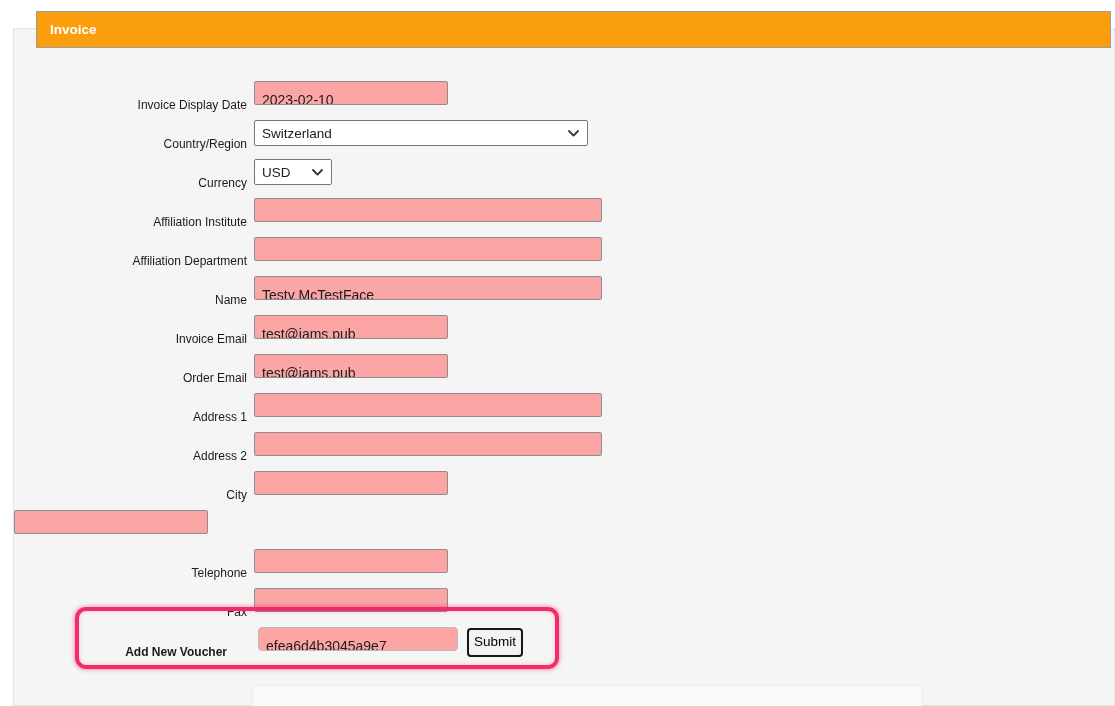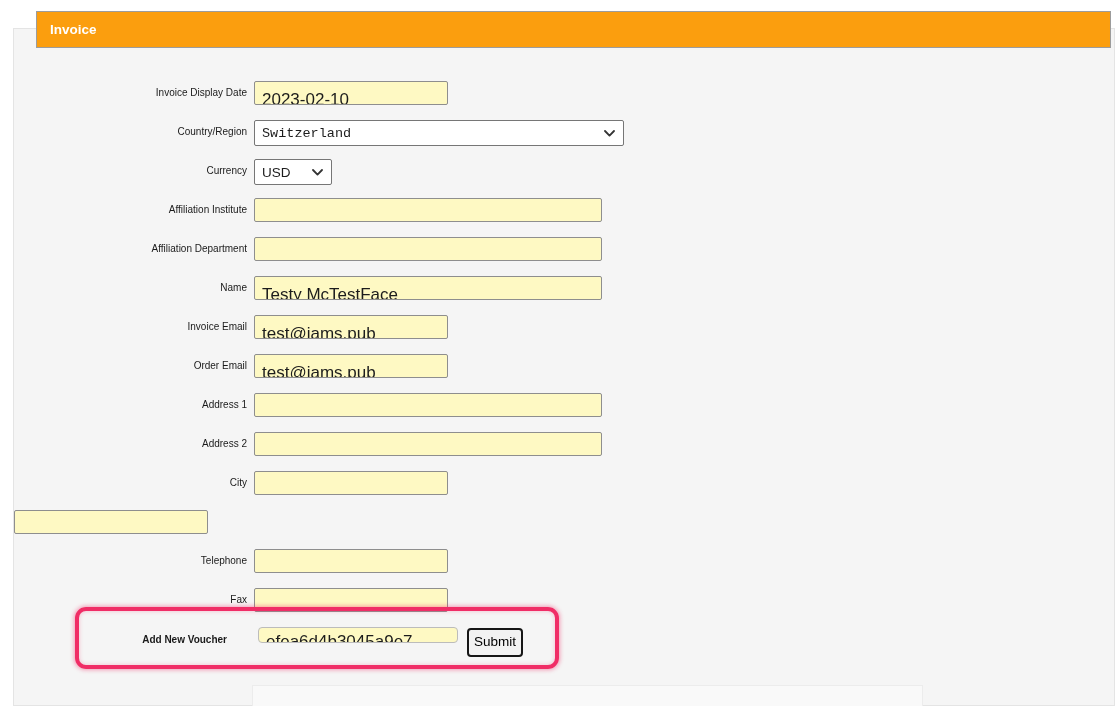--- a/index.html
+++ b/index.html
@@ -10,41 +10,41 @@
     background:#f5f5f5;border:1px solid #e4e4e4;box-sizing:border-box;}
 
   .header-bar{position:absolute;left:28px;top:11px;width:1075px;height:37px;
     background:#FB9E0E;border:1px solid #9c9c9c;box-sizing:border-box;
     display:flex;align-items:center;padding-left:13px;z-index:3;
     color:#ffffff;font-weight:bold;font-size:13.5px;margin-left:8px;}
 
   .rows{padding-top:52px;}
   .row{display:flex;align-items:flex-start;height:24px;margin-bottom:15px;}
   .field-label{flex:0 0 240px;box-sizing:border-box;text-align:right;
-    padding-right:7px;font-size:10px;color:#1a1a1a;line-height:24px;
-    white-space:nowrap;}
+    padding-right:7px;font-size:12px;color:#1a1a1a;line-height:24px;
+    white-space:nowrap;margin-top:12px;}
 
   .ti{height:24px;box-sizing:border-box;border:1px solid #8e8e8e;
-    border-radius:2px;background:#fef9c3;padding:13px 0 0 7px;
-    font-family:"Liberation Sans", sans-serif;font-size:17px;color:#1c1c1c;}
+    border-radius:2px;background:#fca5a5;padding:13px 0 0 7px;
+    font-family:"Liberation Sans", sans-serif;font-size:14px;color:#1c1c1c;}
 
   .select{position:relative;height:26px;box-sizing:border-box;
     border:1px solid #767676;border-radius:2px;background:#ffffff;
     display:flex;align-items:center;padding-left:7px;cursor:default;}
   .select-value{font-size:13.5px;color:#1c1c1c;}
   .chev{position:absolute;right:8px;top:50%;margin-top:-3px;}
 
   .w-med{width:194px;}
   .w-wide{width:348px;}
-  .w-selwide{width:370px;font-family:Liberation Mono, monospace;}
+  .w-selwide{width:334px;}
   .w-selsmall{width:78px;}
 
   .voucher-row{height:30px;margin-bottom:0;}
   .voucher-label{font-weight:bold;padding-right:27px;line-height:26px;}
-  .voucher-input{height:16px;width:200px;margin-left:4px;
+  .voucher-input{height:24px;width:200px;margin-left:4px;
     border:1px solid #bcbcbc;border-radius:4px;}
   .submit-btn{margin-left:9px;height:29px;align-self:center;
     background:#f2f2f2;border:2px solid #161616;border-radius:4px;
     padding:0 5px;font-family:"Liberation Sans", sans-serif;
     font-size:13.5px;color:#000;line-height:1;}
 
   .highlight-ring{position:absolute;left:75px;top:607px;width:484px;height:62px;
     box-sizing:border-box;border:4px solid #F02D66;border-radius:11px;
     box-shadow:0 0 4px 1px rgba(240,45,102,.45), inset 0 0 4px rgba(240,45,102,.30);
     z-index:4;pointer-events:none;}

